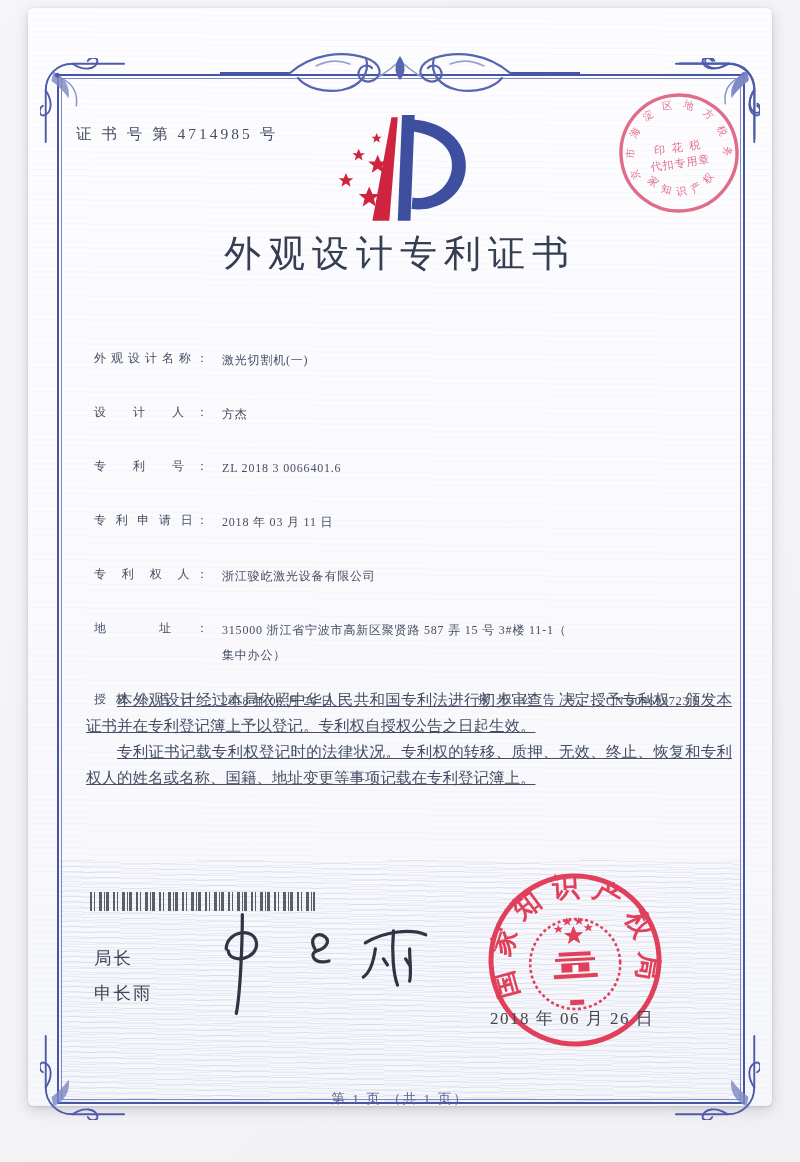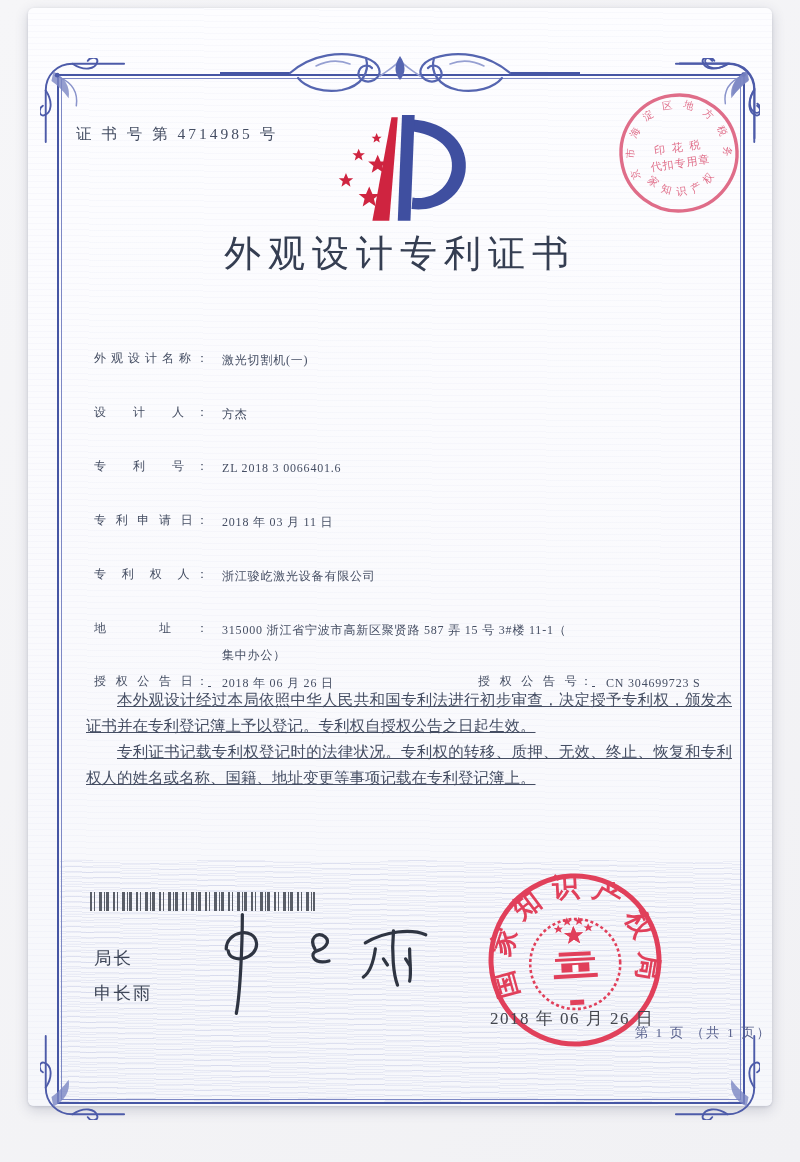--- a/index.html
+++ b/index.html
@@ -42,21 +42,21 @@
   .logo { position:absolute; left:300px; top:96px; width:148px; height:132px; }
   .title { position:absolute; left:0; right:0; top:221px; text-align:center;
            font-size:37px; letter-spacing:7px; color:#353e52; font-weight:500; }
 
   .fields { position:absolute; left:66px; top:340px; width:648px; font-size:12px; color:#454e63; }
   .field-row { margin-bottom:29px; line-height:21px; }
   .field-label { display:inline-block; width:114px; text-align:justify; text-align-last:justify;
                  vertical-align:top; letter-spacing:0; }
   .field-value { display:inline-block; margin-left:11px; letter-spacing:.8px; vertical-align:top;
                  white-space:pre-line; max-width:500px; line-height:25px; }
-  .field-row.addr { margin-bottom:3px; }
+  .field-row.addr { margin-bottom:21px; }
   .field-row.split { display:flex;text-decoration:underline; }
   .field-row.split .half-left  { width:384px; }
 
   .paragraphs { position:absolute; left:58px; top:679px; width:646px;
                 font-size:15.5px; color:#454e63;text-decoration:underline; }
   .paragraphs p { text-indent:2em; text-align:justify; line-height:25.5px; margin-bottom:1px; }
 
   .barcode { position:absolute; left:62px; top:884px; width:225px; height:19px; opacity:.88;
     background:repeating-linear-gradient(90deg,
       #454a54 0 2px, transparent 2px 4px,
@@ -68,21 +68,21 @@
   .signer { position:absolute; left:66px; top:933px; font-size:17.5px; color:#3e4658;
             line-height:35px; letter-spacing:2px; }
   .signature-svg { position:absolute; left:168px; top:900px; width:262px; height:112px; }
 
   .tax-stamp { position:absolute; left:586px; top:80px; width:130px; height:130px;
                transform:rotate(-8deg); opacity:.88; }
   .main-seal { position:absolute; left:455px; top:860px; width:184px; height:184px;
                transform:rotate(-3deg); opacity:.93; }
   .seal-date { position:absolute; left:462px; top:999px; font-size:17px; color:#43464e;
                letter-spacing:1.5px; z-index:5; }
-  .footer { position:absolute; left:0; right:0; top:1016px; text-align:right;
+  .footer { position:absolute; left:0; right:0; top:1082px; text-align:center;
             font-size:13.5px; color:#5b648f; letter-spacing:2px; }
   svg text { font-family:"Liberation Serif","DejaVu Serif",serif; }
 </style>
 </head>
 <body>
 
 <div class="photo">
   <div class="page">
 
     <div class="waveband"></div>

